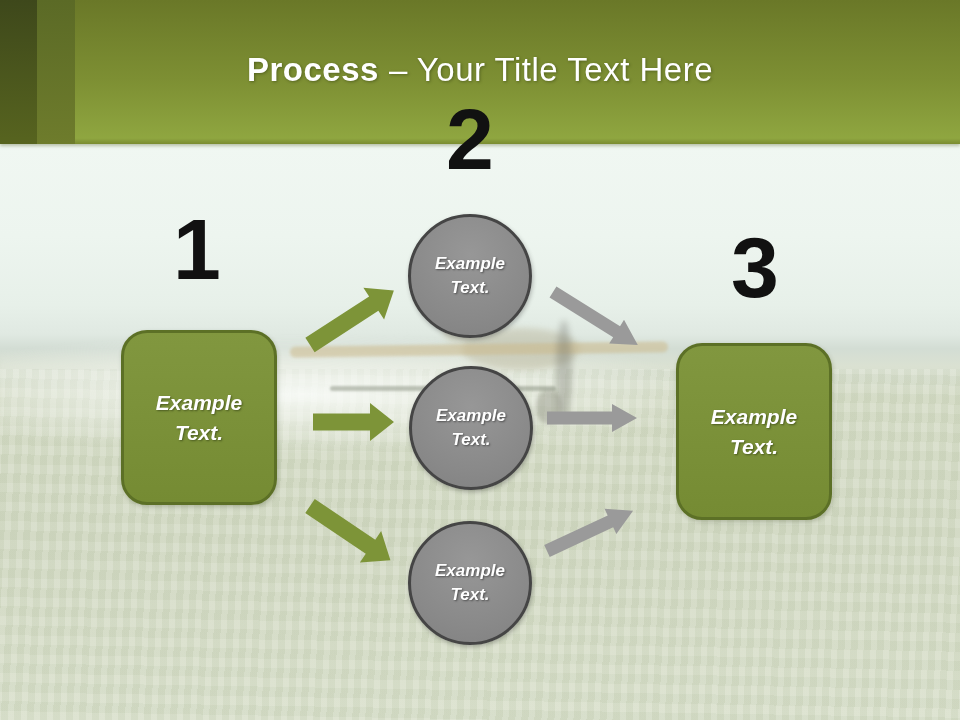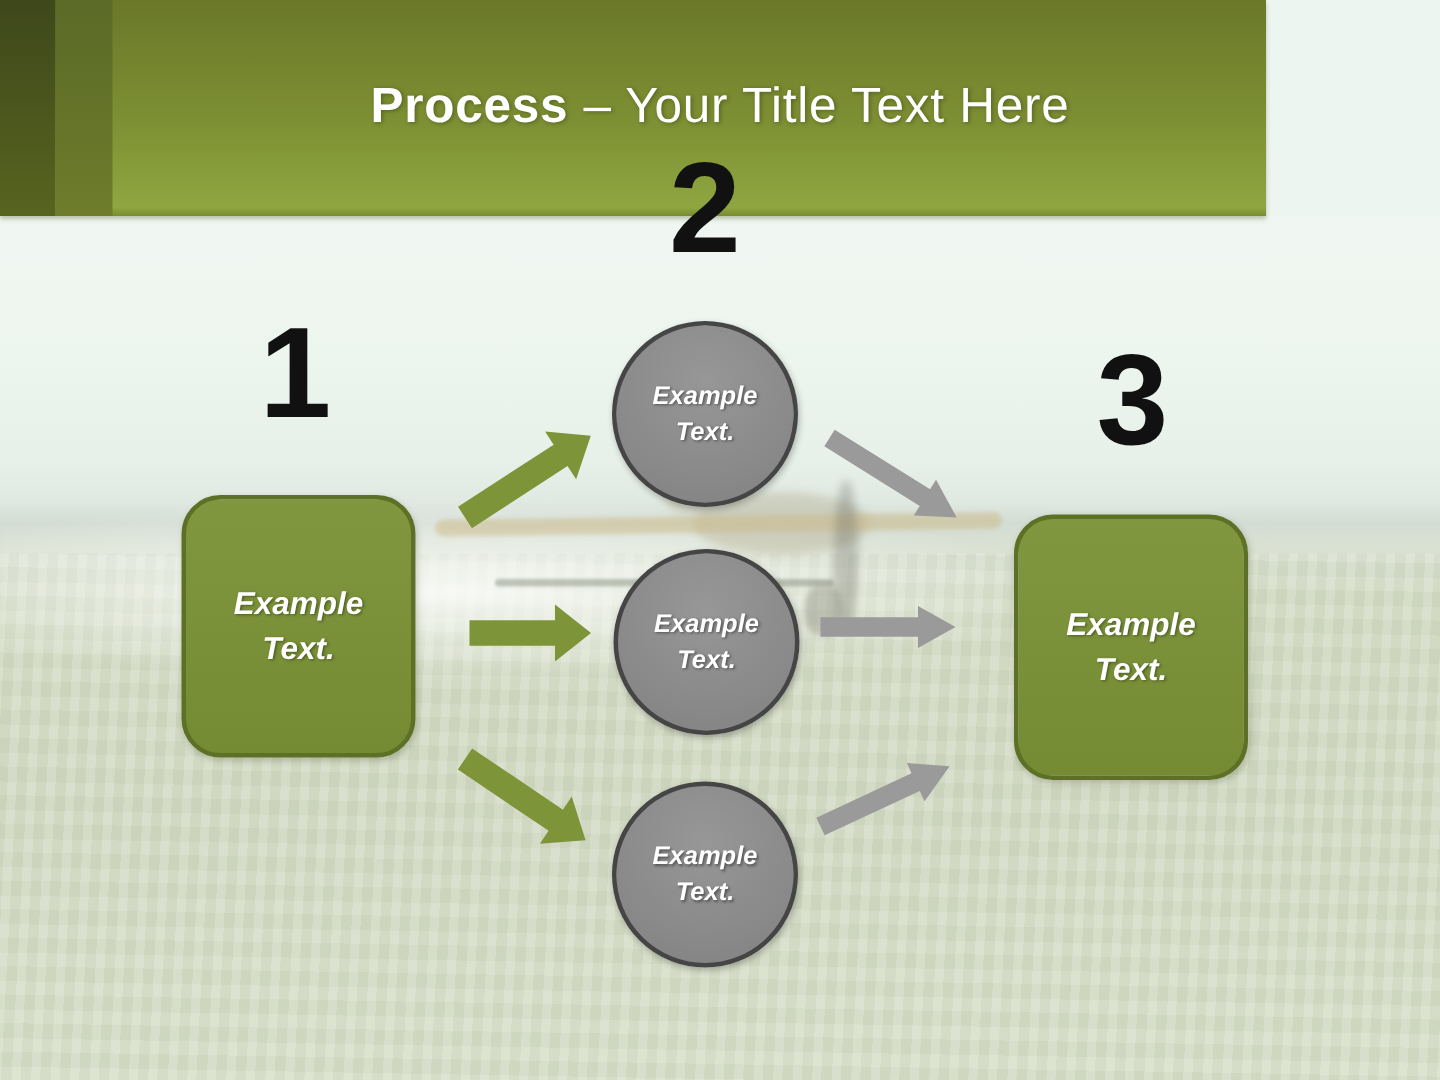--- a/index.html
+++ b/index.html
@@ -30,21 +30,21 @@
   .plane-part{position:absolute;}
   .wing{left:290px;top:200px;width:378px;height:11px;background:#cdbb8d;opacity:.55;border-radius:6px;filter:blur(1.5px);transform:rotate(-0.8deg);}
   .fuselage{left:462px;top:184px;width:118px;height:42px;background:#b2ab8c;opacity:.38;border-radius:50%;filter:blur(3px);}
   .tailfin{left:443px;top:162px;width:32px;height:38px;background:#c5bc9b;opacity:.32;border-radius:40%;filter:blur(3px);}
   .prop{left:556px;top:176px;width:16px;height:102px;background:#57574e;opacity:.28;border-radius:50%;filter:blur(3px);}
   .boom{left:330px;top:242px;width:226px;height:5px;background:#8b9282;opacity:.5;border-radius:3px;filter:blur(1px);}
   .gear{left:536px;top:246px;width:26px;height:34px;background:#69695b;opacity:.3;border-radius:45%;filter:blur(2px);}
 
   
   .header{
-    position:absolute;left:0;top:0;width:844px;height:144px;
+    position:absolute;left:0;top:0;width:960px;height:144px;
     background:linear-gradient(180deg,#6a7828 0%, #7d8f33 55%, #8fa640 96%, #7a8c31 100%);
     box-shadow:0 2px 3px rgba(80,95,35,0.35);
   }
   .stripe1{position:absolute;left:0;top:0;width:37px;height:144px;
     background:linear-gradient(180deg,#3e481b,#57641f);}
   .stripe2{position:absolute;left:37px;top:0;width:38px;height:144px;
     background:linear-gradient(180deg,#5b6a26,#6e7c2c);}
   .title{
     position:absolute;left:0;top:52px;width:960px;text-align:center;
     color:#fff;font-size:33px;line-height:1.1;letter-spacing:0.5px;

